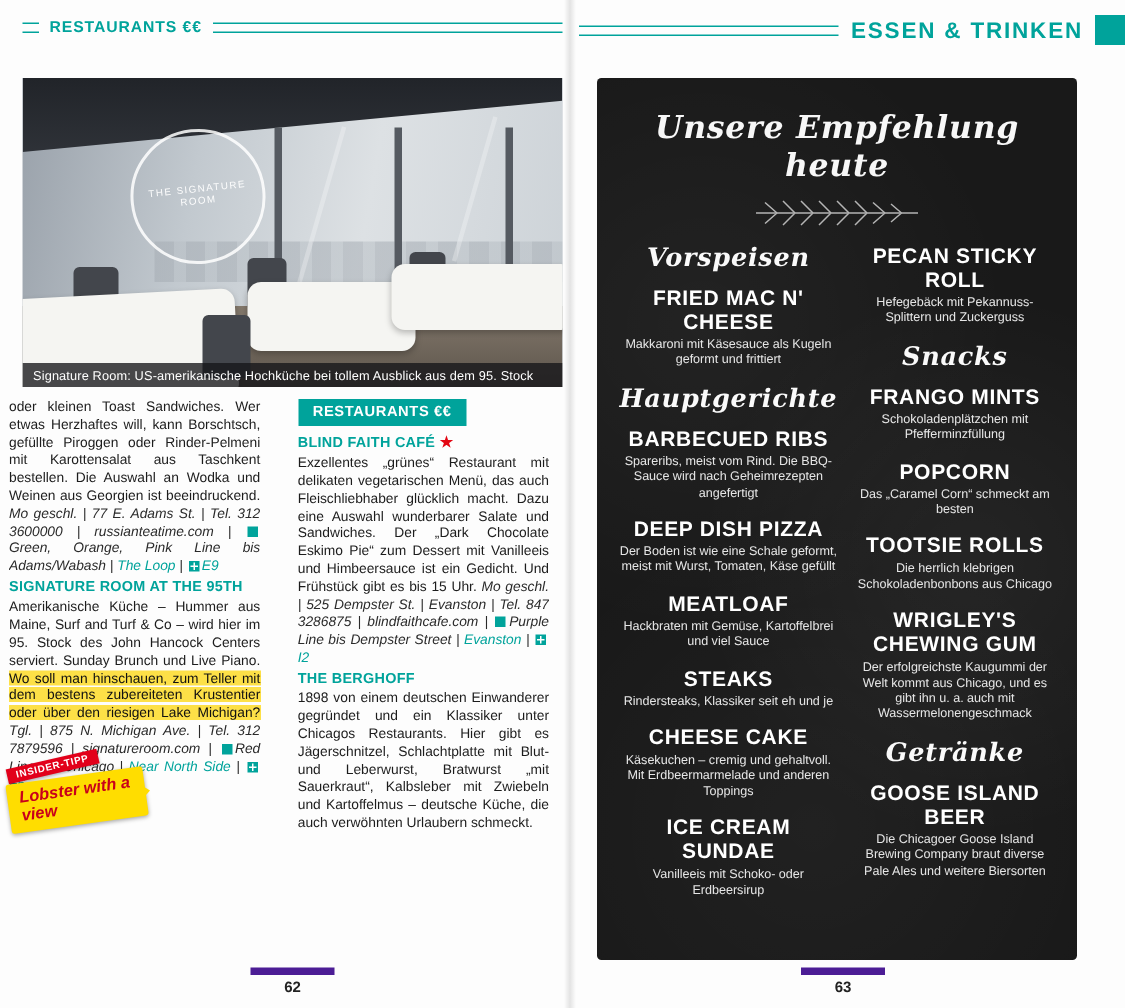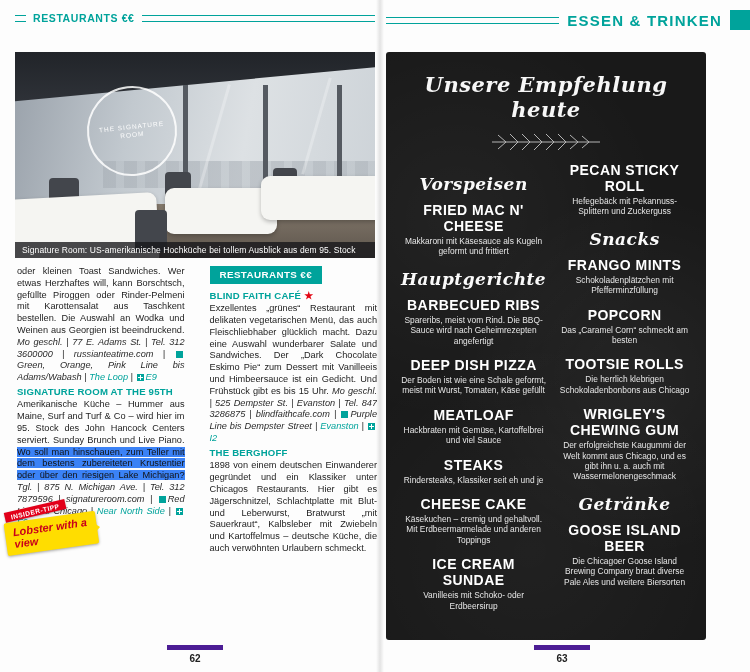--- a/index.html
+++ b/index.html
@@ -33,64 +33,64 @@
   .ph-streak{width:3px;height:130px;background:rgba(255,255,255,.28);transform:rotate(16deg);}
   .ph-table{background:#f5f5f2;border-radius:9px;box-shadow:0 2px 4px rgba(0,0,0,.25);}
   .ph-chair{background:#43464c;border-radius:4px 4px 2px 2px;}
   .ph-circle{left:72px;top:34px;width:86px;height:86px;border:2px solid rgba(255,255,255,.85);
     border-radius:50%;display:flex;align-items:center;justify-content:center;
     color:rgba(255,255,255,.95);font-size:6.5px;text-align:center;letter-spacing:1px;line-height:8px;
     transform:rotate(-6deg);}
   .photo-caption{position:absolute;left:0;right:0;bottom:0;background:rgba(22,22,26,.78);
     color:#fff;font-size:8.5px;padding:3px 7px;letter-spacing:.1px;}
   
-  .cols{position:absolute;left:17px;top:266px;width:360px;height:374px;display:flex;gap:25px;overflow:hidden;}
+  .cols{position:absolute;left:6px;top:266px;width:360px;height:374px;display:flex;gap:25px;overflow:hidden;}
   .col{flex:1;font-size:9.2px;line-height:11.8px;text-align:justify;}
   .col p{margin:0 0 2px 0;}
   h3.entry{color:#00A39B;font-weight:bold;font-size:9.6px;line-height:11.5px;margin:2px 0 2px 0;letter-spacing:.2px;}
   .teal-box{display:inline-block;background:#00A39B;color:#fff;font-weight:bold;font-size:9.8px;
     padding:3px 10px;margin:0 0 6px 0;letter-spacing:.4px;}
   .star{color:#E30613;font-size:10px;margin-left:3px;}
   .s-n{color:#1c1c1c;}
   .s-i{font-style:italic;color:#2a2a2a;}
   .s-link{font-style:italic;color:#00A39B;}
-  .s-hl{background:#3b82f6;color:#111;}
+  .s-hl{background:#fde047;color:#111;}
   .s-map{color:#00A39B;font-style:italic;}
   .micon,.ticon{display:inline-block;width:7px;height:7px;background:#00A39B;margin:0 2px 0 1px;vertical-align:-1px;}
   .micon{background:
      linear-gradient(#fff,#fff) 50% 50%/5px 1px no-repeat,
      linear-gradient(#fff,#fff) 50% 50%/1px 5px no-repeat,#00A39B;}
   
   .insider{position:absolute;left:4px;top:497px;width:92px;transform:rotate(-8deg);z-index:6;}
   .insider-ribbon{display:inline-block;background:#E2001A;color:#fff;font-size:6.6px;font-weight:bold;
     letter-spacing:.5px;padding:1.5px 6px;transform:rotate(-5deg);margin-left:2px;box-shadow:0 1px 2px rgba(0,0,0,.3);}
   .insider-bubble{background:#FFDD00;color:#C9001B;font-style:italic;font-weight:bold;font-size:11px;
     line-height:11.5px;padding:5px 8px;border-radius:2px;position:relative;margin-top:2px;
     box-shadow:0 1px 3px rgba(0,0,0,.35);}
   .insider-bubble::after{content:"";position:absolute;right:-9px;top:11px;
     border:6px solid transparent;border-left:7px solid #FFDD00;}
   
   .pagenum{position:absolute;bottom:8px;width:56px;text-align:center;font-size:10px;font-weight:bold;
     color:#222;border-top:5px solid #4c1d95;padding-top:3px;}
   .pagenum.left{left:167px;}
   .pagenum.right{left:534px;text-align:center;}
   
-  .board{position:absolute;left:386px;top:52px;width:320px;height:588px;border-radius:3px;color:#f2f2f2;
+  .board{position:absolute;left:398px;top:52px;width:320px;height:588px;border-radius:3px;color:#f2f2f2;
     background:
       radial-gradient(circle at 22% 28%,rgba(255,255,255,.045),transparent 42%),
       radial-gradient(circle at 78% 55%,rgba(255,255,255,.05),transparent 45%),
       radial-gradient(circle at 45% 85%,rgba(255,255,255,.035),transparent 40%),
       #191919;}
   .board-title{text-align:center;font-family:"DejaVu Serif",cursive;font-style:italic;font-weight:bold;
     font-size:21px;letter-spacing:.5px;padding-top:20px;color:#f7f7f7;}
   .board-feather{display:block;margin:8px auto 0;}
   .board-cols{display:flex;gap:12px;padding:8px 15px 0 15px;}
   .bcol{flex:1;}
   .board-section{font-family:"DejaVu Serif",cursive;font-style:italic;font-weight:bold;font-size:17px;
-    text-align:center;margin:12px 0 8px;color:#fafafa;letter-spacing:.5px;}
+    text-align:center;margin:0 0 8px;color:#fafafa;letter-spacing:.5px;}
   .board-item{text-align:center;margin-bottom:11px;}
   .board-name{font-weight:bold;font-size:14px;letter-spacing:.45px;margin-bottom:2px;color:#ffffff;}
   .board-desc{font-size:8.4px;line-height:10.4px;color:#e6e6e6;}
 </style>
 </head>
 <body>
 
 <div class="hdr-left">
   <span class="dline lead"></span>
   <span class="label">RESTAURANTS €€</span>

